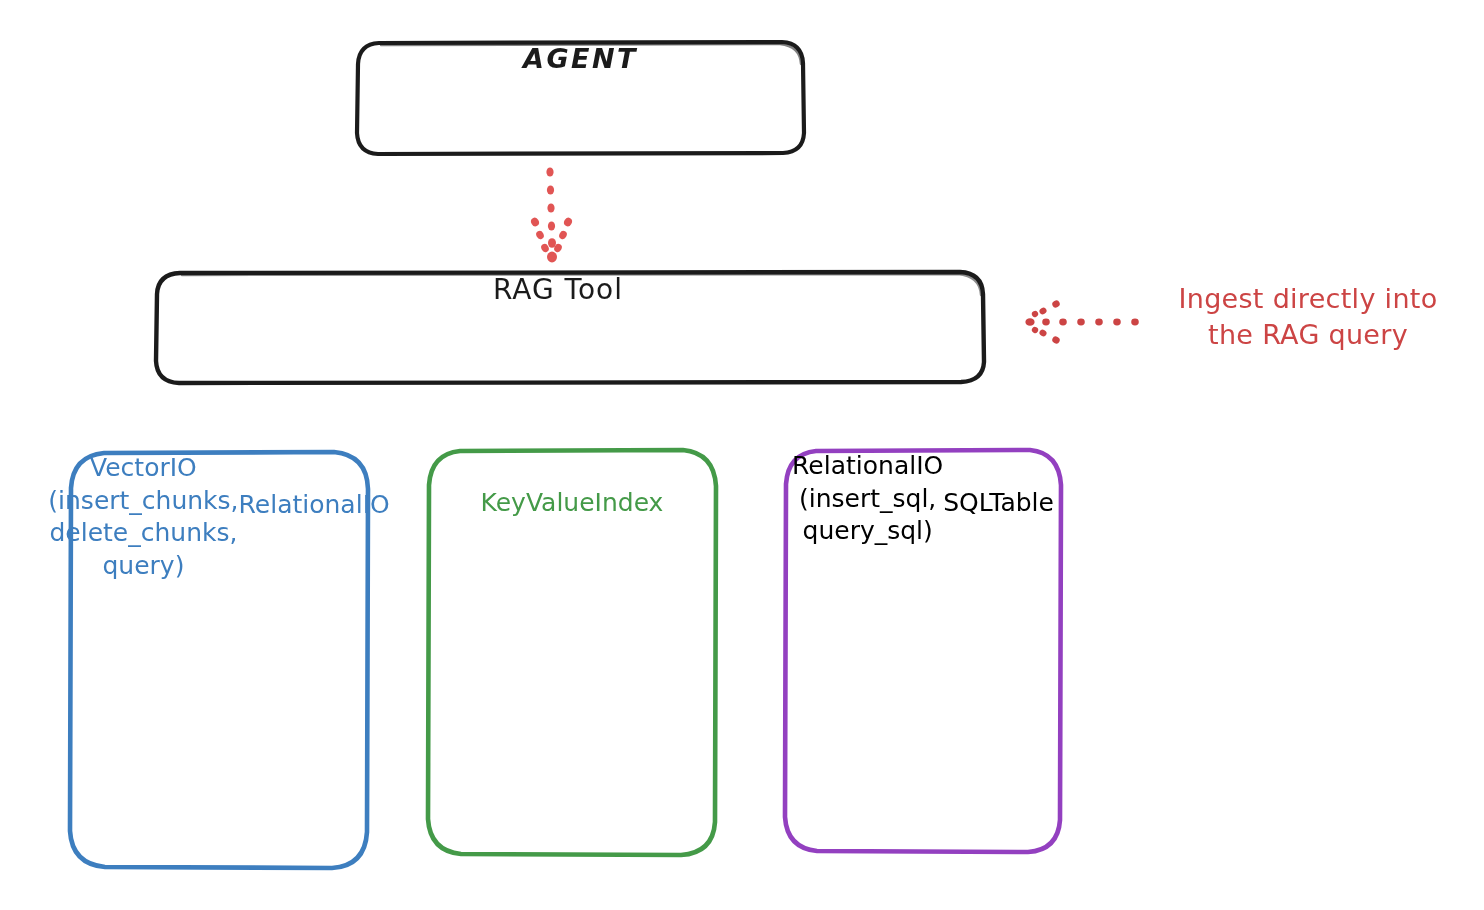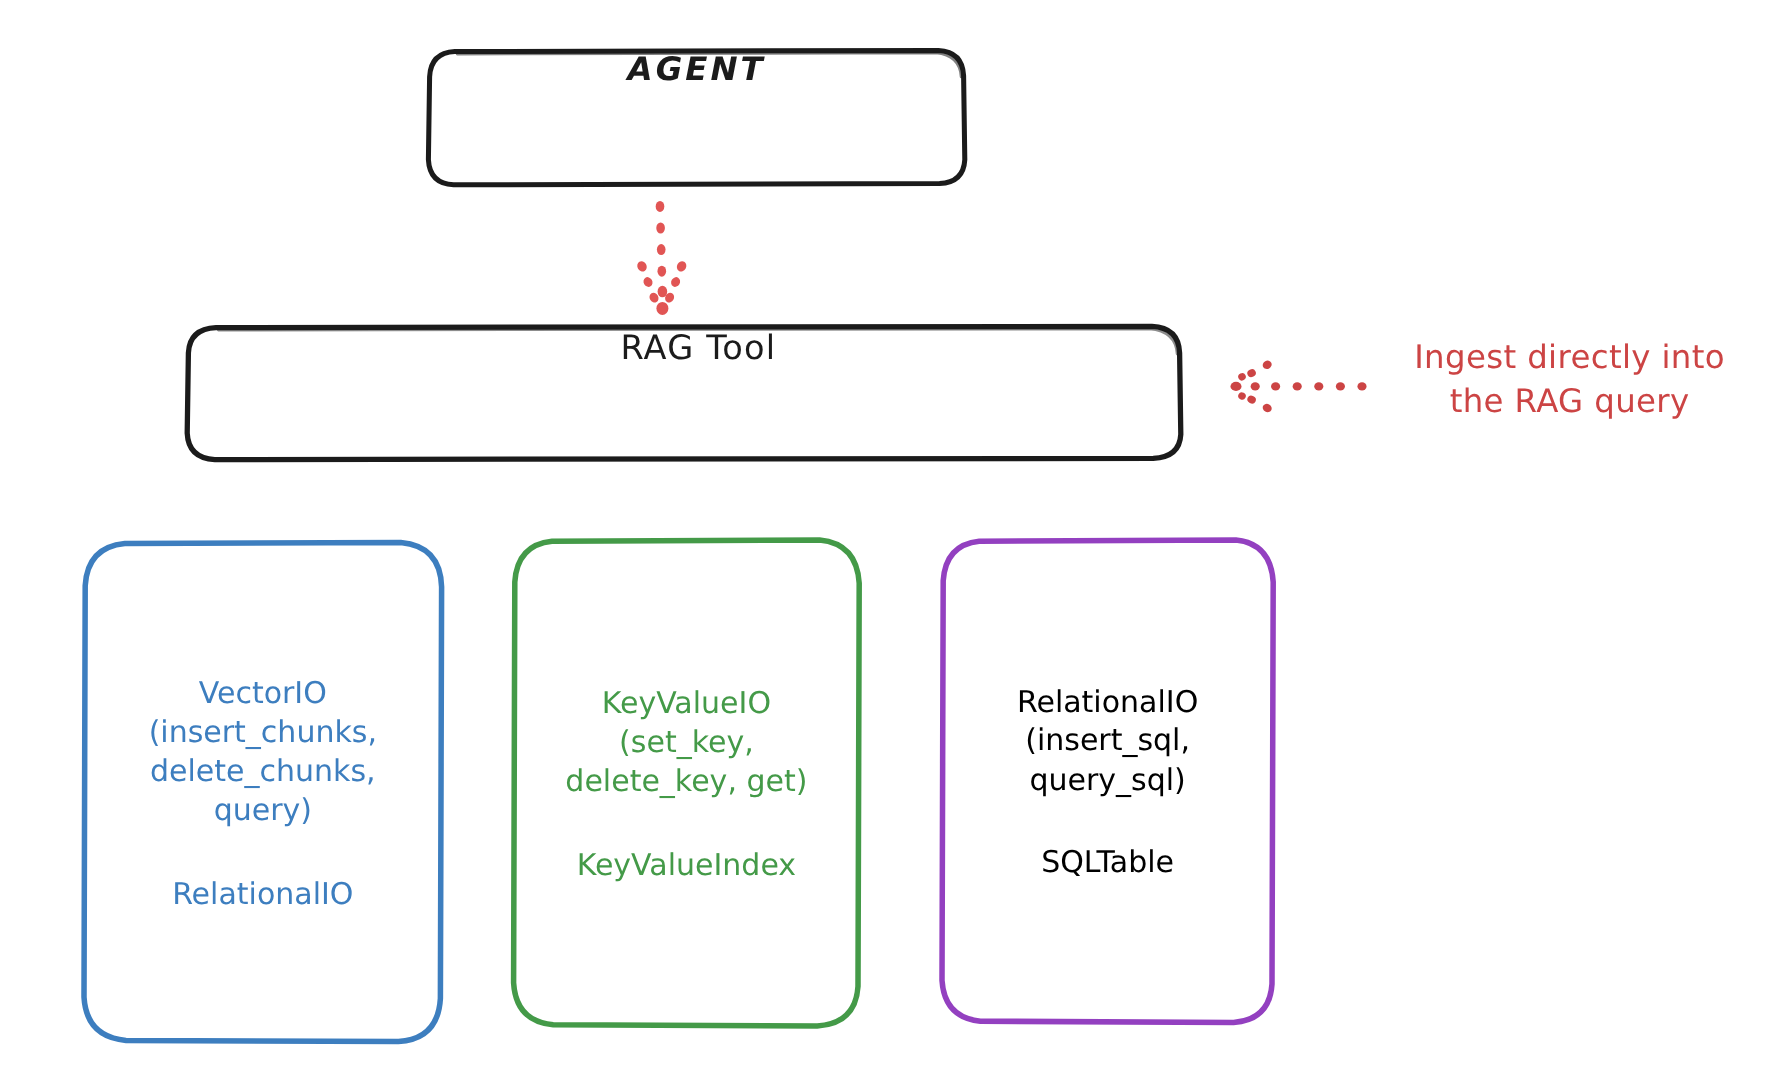--- a/index.html
+++ b/index.html
@@ -46,35 +46,35 @@
     font-family: "DejaVu Sans", sans-serif;
     font-size: 27px;
     font-style: italic;
     font-weight: 700;
     color: #1b1b1b;
     letter-spacing: 2.5px;
   }
 
   
   #rag-tool-node {
-    left: 168px;
+    left: 144px;
     top: 272px;
     width: 828px;
     height: 111px;
   }
   #rag-tool-node .node-label {
     font-size: 28px;
     font-weight: 400;
     color: #1b1b1b;
     letter-spacing: 1px;
   }
 
   
   .provider {
-    flex-direction: column;
+    flex-direction: row;
     padding: 0 10px;
   }
   .provider .api-label {
     font-size: 25px;
     line-height: 1.3;
     white-space: pre-line;
     font-weight: 500;
   }
   .provider .index-label {
     font-size: 25px;
@@ -185,23 +185,20 @@
 
 <div class="node provider" id="vector-io-node" style="color:#3d7ebf;">
   <div class="api-label">VectorIO
 (insert_chunks,
 delete_chunks,
 query)</div>
   <div class="index-label">RelationalIO</div>
 </div>
 
 <div class="node provider" id="key-value-io-node" style="color:#449a48;">
-  <div class="api-label">KeyValueIO
-(set_key,
-delete_key, get)</div>
   <div class="index-label">KeyValueIndex</div>
 </div>
 
 <div class="node provider" id="relational-io-node" style="color:#000000;">
   <div class="api-label">RelationalIO
 (insert_sql,
 query_sql)</div>
   <div class="index-label">SQLTable</div>
 </div>
 

